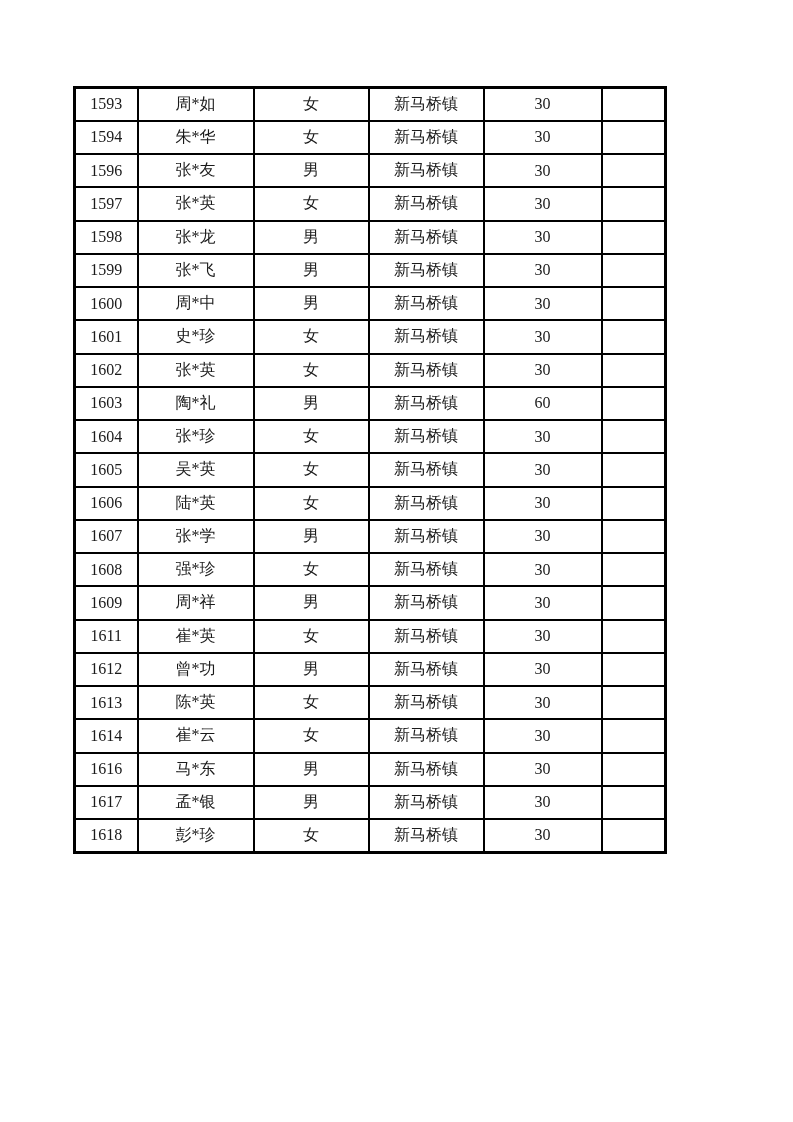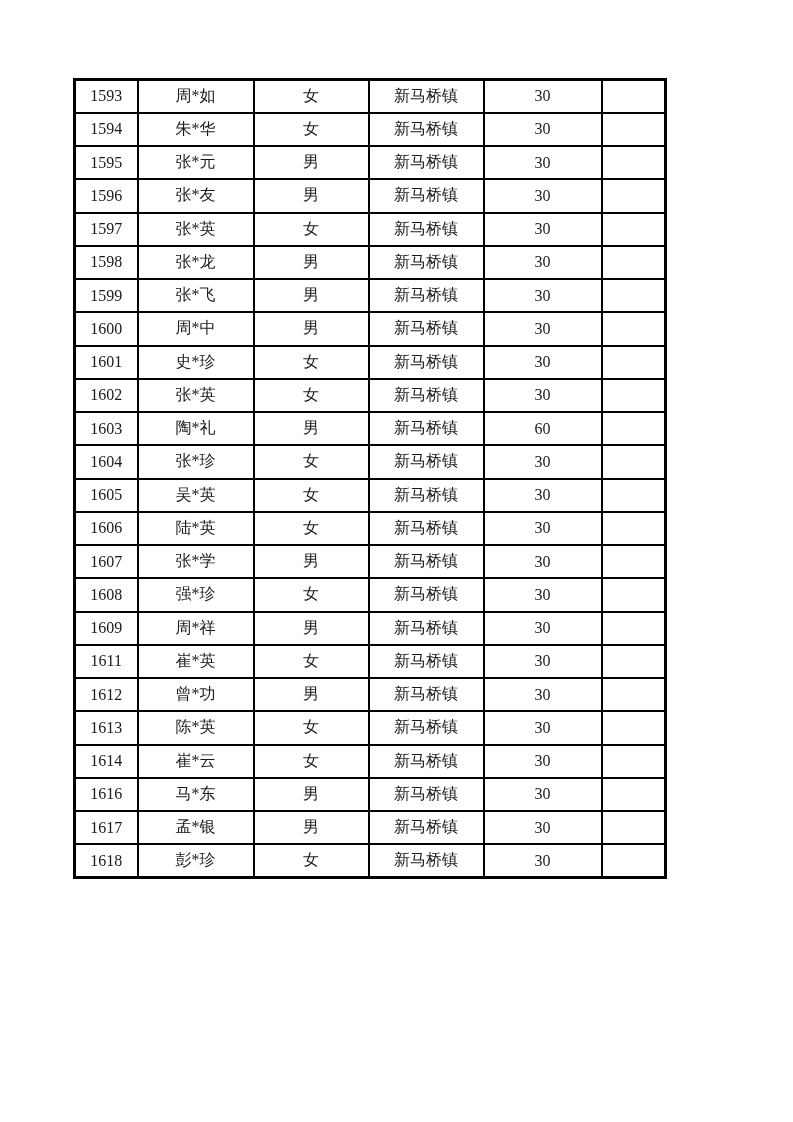--- a/index.html
+++ b/index.html
@@ -9,21 +9,21 @@
     font-family: "Liberation Serif", "DejaVu Serif", serif;
   }
   .page {
     position: relative;
     width: 793px; height: 1122px;
     background: #ffffff;
     overflow: hidden;
   }
   table.roster {
     position: absolute;
-    left: 73px; top: 78px;
+    left: 73px; top: 86px;
     width: 591px;
     border-collapse: collapse;
     table-layout: fixed;
   }
   table.roster, table.roster td {
     border: 2px solid #000000;
   }
   table.roster { border-width: 3px; }
   table.roster td {
     height: 33.26px;
@@ -66,28 +66,20 @@
         </tr>
         <tr>
           <td>1594</td>
           <td>朱*华</td>
           <td>女</td>
           <td>新马桥镇</td>
           <td>30</td>
           <td></td>
         </tr>
         <tr>
-          <td>1595</td>
-          <td>张*元</td>
-          <td>男</td>
-          <td>新马桥镇</td>
-          <td>30</td>
-          <td></td>
-        </tr>
-        <tr>
           <td>1596</td>
           <td>张*友</td>
           <td>男</td>
           <td>新马桥镇</td>
           <td>30</td>
           <td></td>
         </tr>
         <tr>
           <td>1597</td>
           <td>张*英</td>

